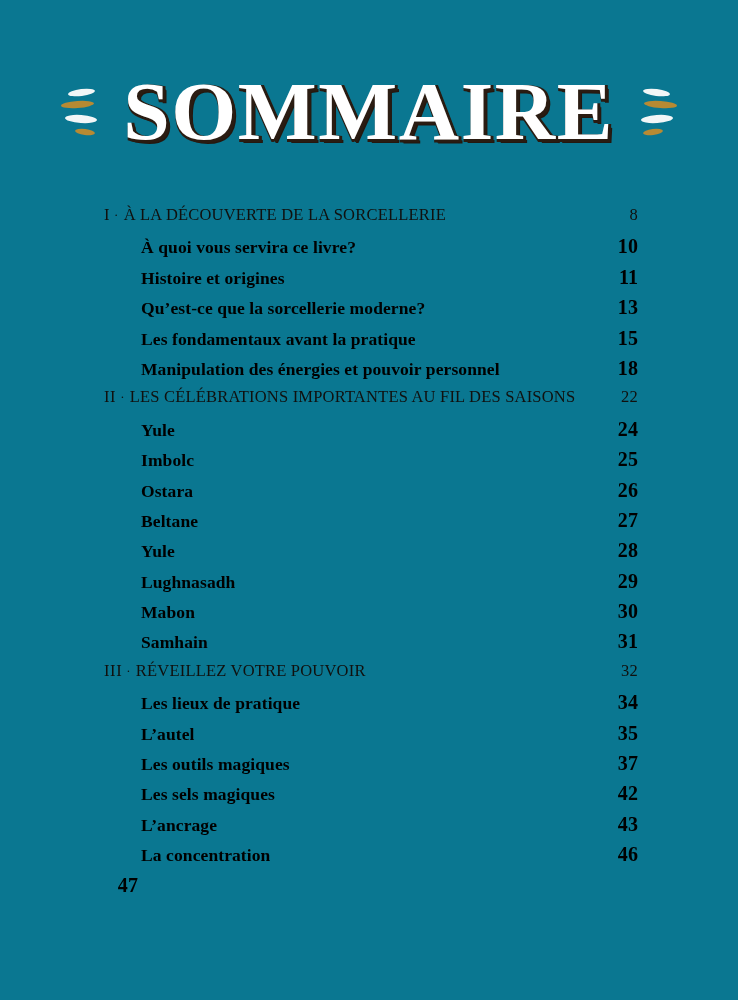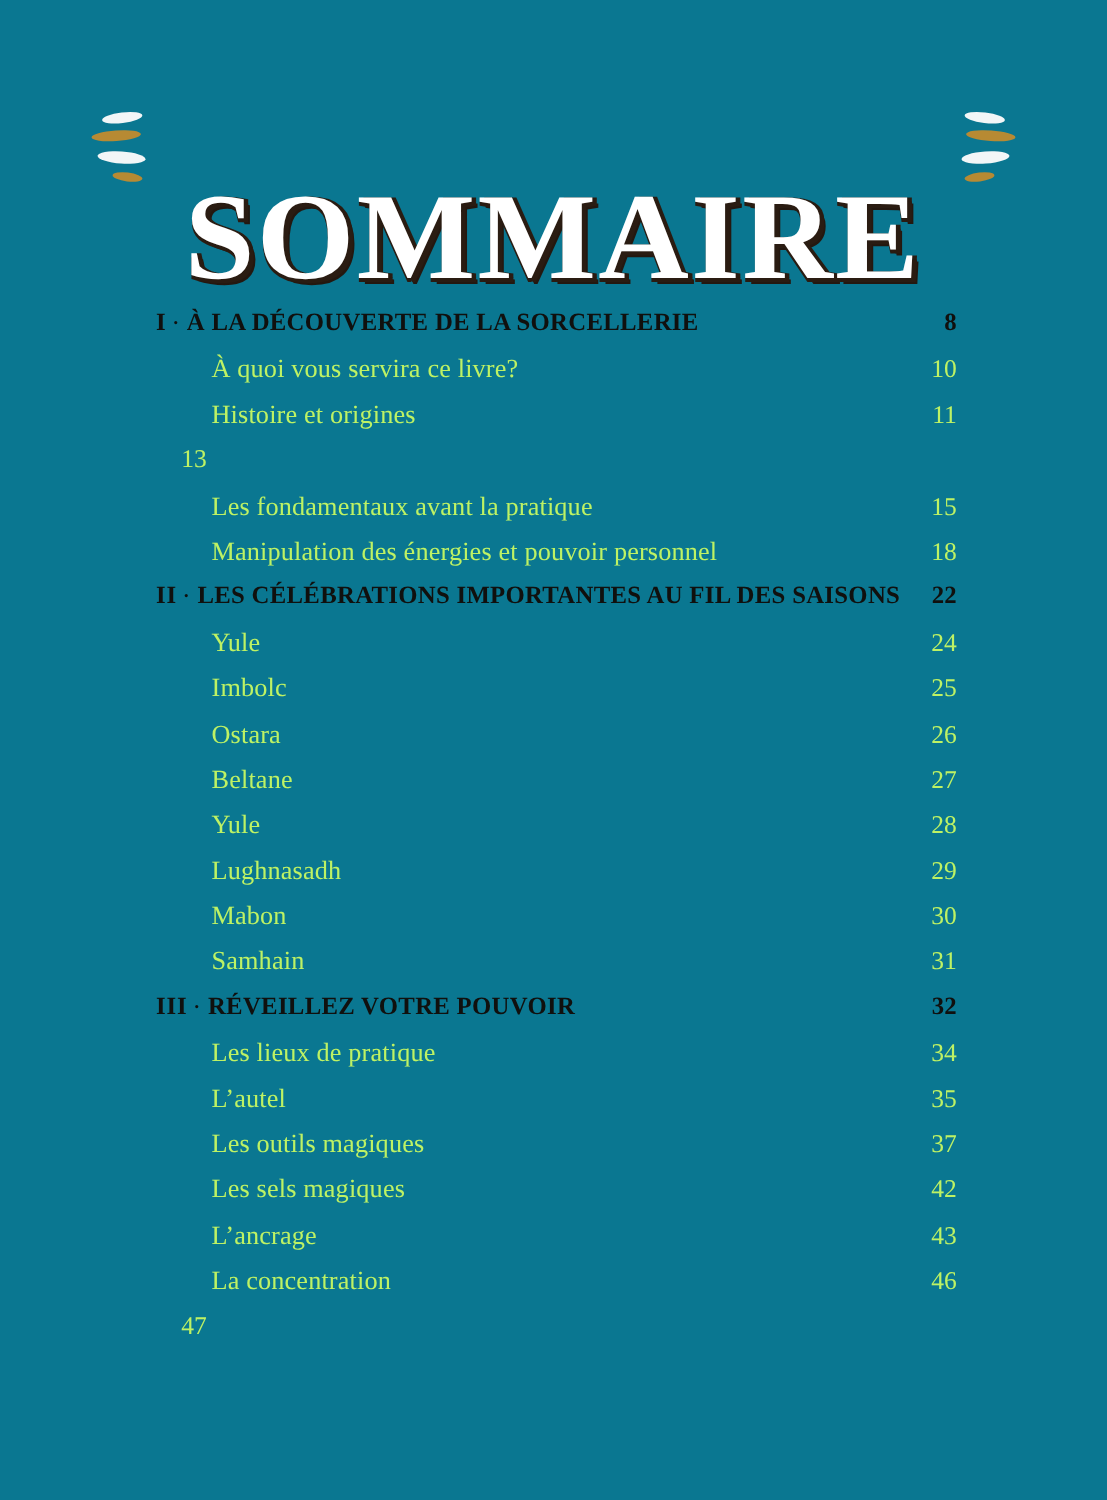--- a/index.html
+++ b/index.html
@@ -21,21 +21,21 @@
   }
 
   
   #title-block {
     position: absolute;
     left: 0;
     top: 62px;
     width: 738px;
     height: 100px;
     display: flex;
-    align-items: flex-start;
+    align-items: center;
     justify-content: center;
     gap: 26px;
   }
   #page-title {
     font-family: "Liberation Serif", "DejaVu Serif", serif;
     font-weight: bold;
     font-size: 82px;
     line-height: 1;
     letter-spacing: 1.5px;
     color: #ffffff;
@@ -89,43 +89,43 @@
   }
   .toc-page {
     flex: 0 0 auto;
     text-align: right;
     min-width: 34px;
   }
 
   
   .row-chapter {
     color: #10100e;
-    font-weight: bold;
+    font-weight: normal;
     font-size: 16.5px;
     letter-spacing: 0.2px;
   }
   .row-chapter .toc-label { padding-left: 0px; }
   .row-chapter .toc-page  { font-size: 16.5px; }
   .chapter-num { letter-spacing: 0.6px; }
   .chapter-sep {
     display: inline-block;
     padding: 0 5px 0 4px;
     font-size: 13px;
     vertical-align: 1px;
   }
 
   
   .row-entry {
-    color: #bef264;
-    font-weight: normal;
+    color: #000000;
+    font-weight: bold;
     font-size: 17.5px;
     letter-spacing: 0.1px;
   }
   .row-entry .toc-label { padding-left: 37px; }
-  .row-entry .toc-page  { font-size: 17px; }
+  .row-entry .toc-page  { font-size: 20px; }
 </style>
 </head>
 <body>
 
 <div id="page">
 
   <div id="title-block">
 
     <span class="ornament orn-left">
       <span class="dash d1"></span>
@@ -152,20 +152,21 @@
       </div>
       <div class="toc-row row-entry">
         <div class="toc-label"><span>À quoi vous servira ce livre?</span></div>
         <div class="toc-page">10</div>
       </div>
       <div class="toc-row row-entry">
         <div class="toc-label"><span>Histoire et origines</span></div>
         <div class="toc-page">11</div>
       </div>
       <div class="toc-row row-entry">
+        <div class="toc-label"><span>Qu’est-ce que la sorcellerie moderne?</span></div>
         <div class="toc-page">13</div>
       </div>
       <div class="toc-row row-entry">
         <div class="toc-label"><span>Les fondamentaux avant la pratique</span></div>
         <div class="toc-page">15</div>
       </div>
       <div class="toc-row row-entry">
         <div class="toc-label"><span>Manipulation des énergies et pouvoir personnel</span></div>
         <div class="toc-page">18</div>
       </div>

